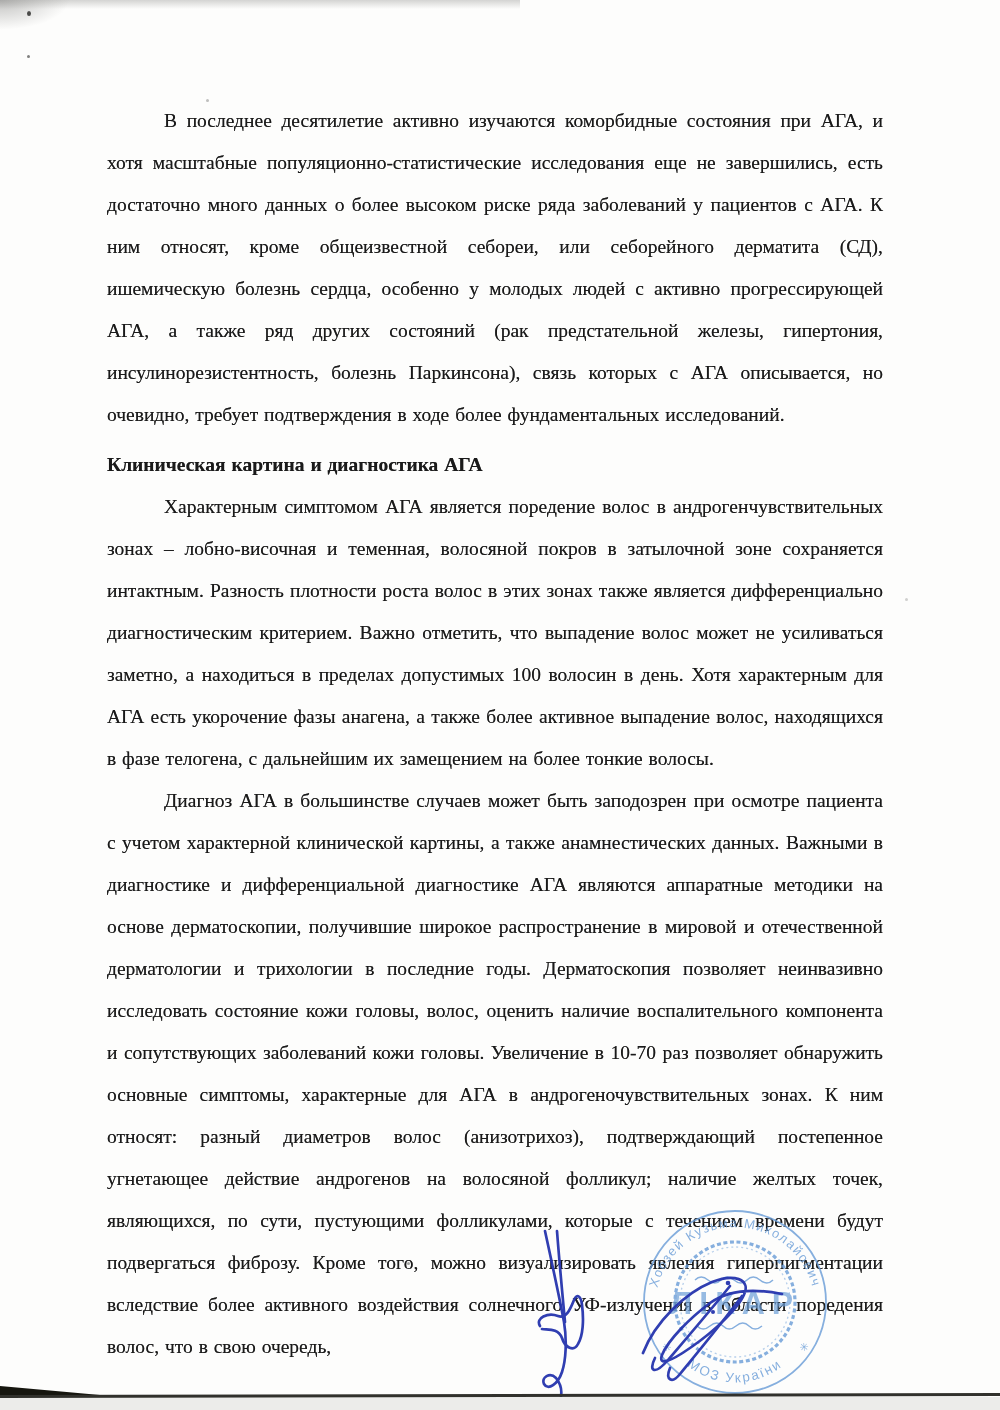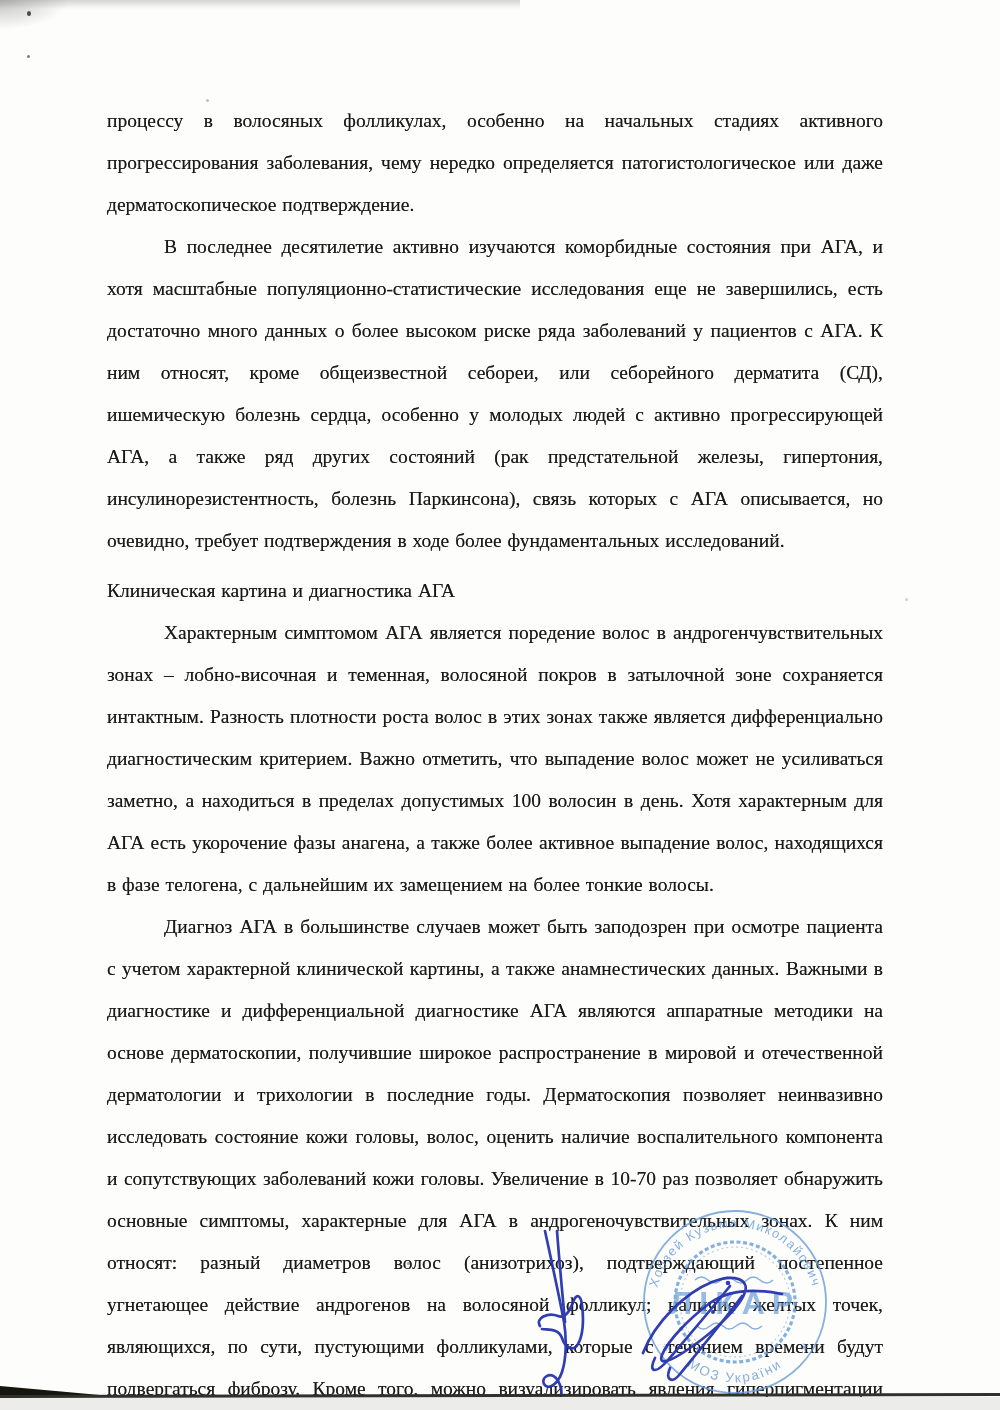--- a/index.html
+++ b/index.html
@@ -16,21 +16,21 @@
     font-size:19.5px;line-height:42px;
     color:#1a1a1a;
     text-align:justify;
     word-spacing:1px;
     text-shadow:0 0 .4px rgba(25,25,25,.65);
   }
   .text-block p{margin:0;text-indent:57px;}
   .text-block p.no-indent{text-indent:0;}
   .doc-heading{
     margin:8px 0 0 0;
-    font-size:19.5px;font-weight:400;line-height:42px;
+    font-size:19.5px;font-weight:700;line-height:42px;
     text-align:left;
   }
   .stamp-svg{position:absolute;left:631px;top:1198px;opacity:.82;}
   .sig-overlay{position:absolute;left:0;top:0;pointer-events:none;}
   .top-edge-shade{
     position:absolute;left:0;top:0;width:520px;height:9px;
     background:linear-gradient(to bottom, rgba(150,150,148,.5), rgba(255,255,255,0));
     opacity:.8;
   }
   .corner-smudge{
@@ -60,21 +60,20 @@
 
   <div class="top-edge-shade"></div>
   <div class="corner-smudge"></div>
   <div class="speck s1"></div>
   <div class="speck s2"></div>
   <div class="speck s3"></div>
   <div class="speck s4"></div>
   <div class="speck s5"></div>
 
   <div class="text-block">
-    <p class="no-indent">процессу в волосяных фолликулах, особенно на начальных стадиях активного прогрессирования заболевания, чему нередко определяется патогистологическое или даже дерматоскопическое подтверждение.</p>
     <p>В последнее десятилетие активно изучаются коморбидные состояния при АГА, и хотя масштабные популяционно-статистические исследования еще не завершились, есть достаточно много данных о более высоком риске ряда заболеваний у пациентов с АГА. К ним относят, кроме общеизвестной себореи, или себорейного дерматита (СД), ишемическую болезнь сердца, особенно у молодых людей с активно прогрессирующей АГА, а также ряд других состояний (рак предстательной железы, гипертония, инсулинорезистентность, болезнь Паркинсона), связь которых с АГА описывается, но очевидно, требует подтверждения в ходе более фундаментальных исследований.</p>
     <h2 class="doc-heading">Клиническая картина и диагностика АГА</h2>
     <p>Характерным симптомом АГА является поредение волос в андрогенчувствительных зонах – лобно-височная и теменная, волосяной покров в затылочной зоне сохраняется интактным. Разность плотности роста волос в этих зонах также является дифференциально диагностическим критерием. Важно отметить, что выпадение волос может не усиливаться заметно, а находиться в пределах допустимых 100 волосин в день. Хотя характерным для АГА есть укорочение фазы анагена, а также более активное выпадение волос, находящихся в фазе телогена, с дальнейшим их замещением на более тонкие волосы.</p>
     <p>Диагноз АГА в большинстве случаев может быть заподозрен при осмотре пациента с учетом характерной клинической картины, а также анамнестических данных. Важными в диагностике и дифференциальной диагностике АГА являются аппаратные методики на основе дерматоскопии, получившие широкое распространение в мировой и отечественной дерматологии и трихологии в последние годы. Дерматоскопия позволяет неинвазивно исследовать состояние кожи головы, волос, оценить наличие воспалительного компонента и сопутствующих заболеваний кожи головы. Увеличение в 10-70 раз позволяет обнаружить основные симптомы, характерные для АГА в андрогеночувствительных зонах. К ним относят: разный диаметров волос (анизотрихоз), подтверждающий постепенное угнетающее действие андрогенов на волосяной фолликул; наличие желтых точек, являющихся, по сути, пустующими фолликулами, которые с течением времени будут подвергаться фиброзу. Кроме того, можно визуализировать явления гиперпигментации вследствие более активного воздействия солнечного УФ-излучения в области поредения волос, что в свою очередь,</p>
   </div>
 
   <svg class="stamp-svg" width="208" height="208" viewBox="0 0 208 208">
     <g fill="none" stroke="#6c9ed8">
       <circle cx="104" cy="104" r="91" stroke-width="1.8"></circle>
       <circle cx="104" cy="104" r="60" stroke-width="3.2" stroke-dasharray="4 2.6"></circle>

